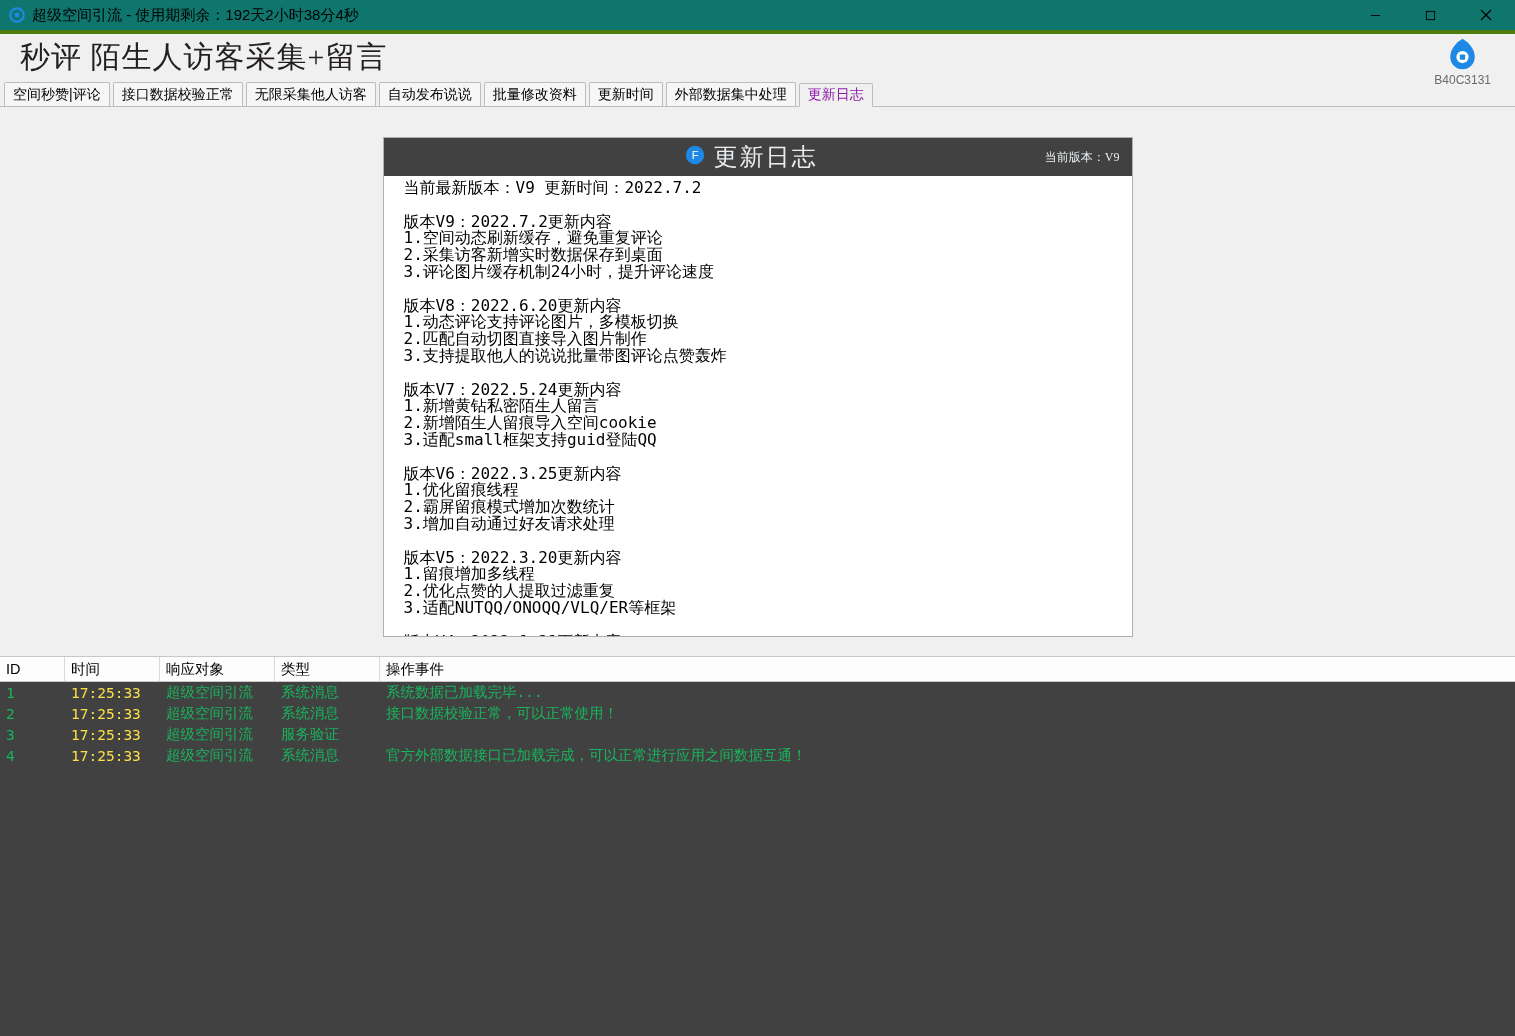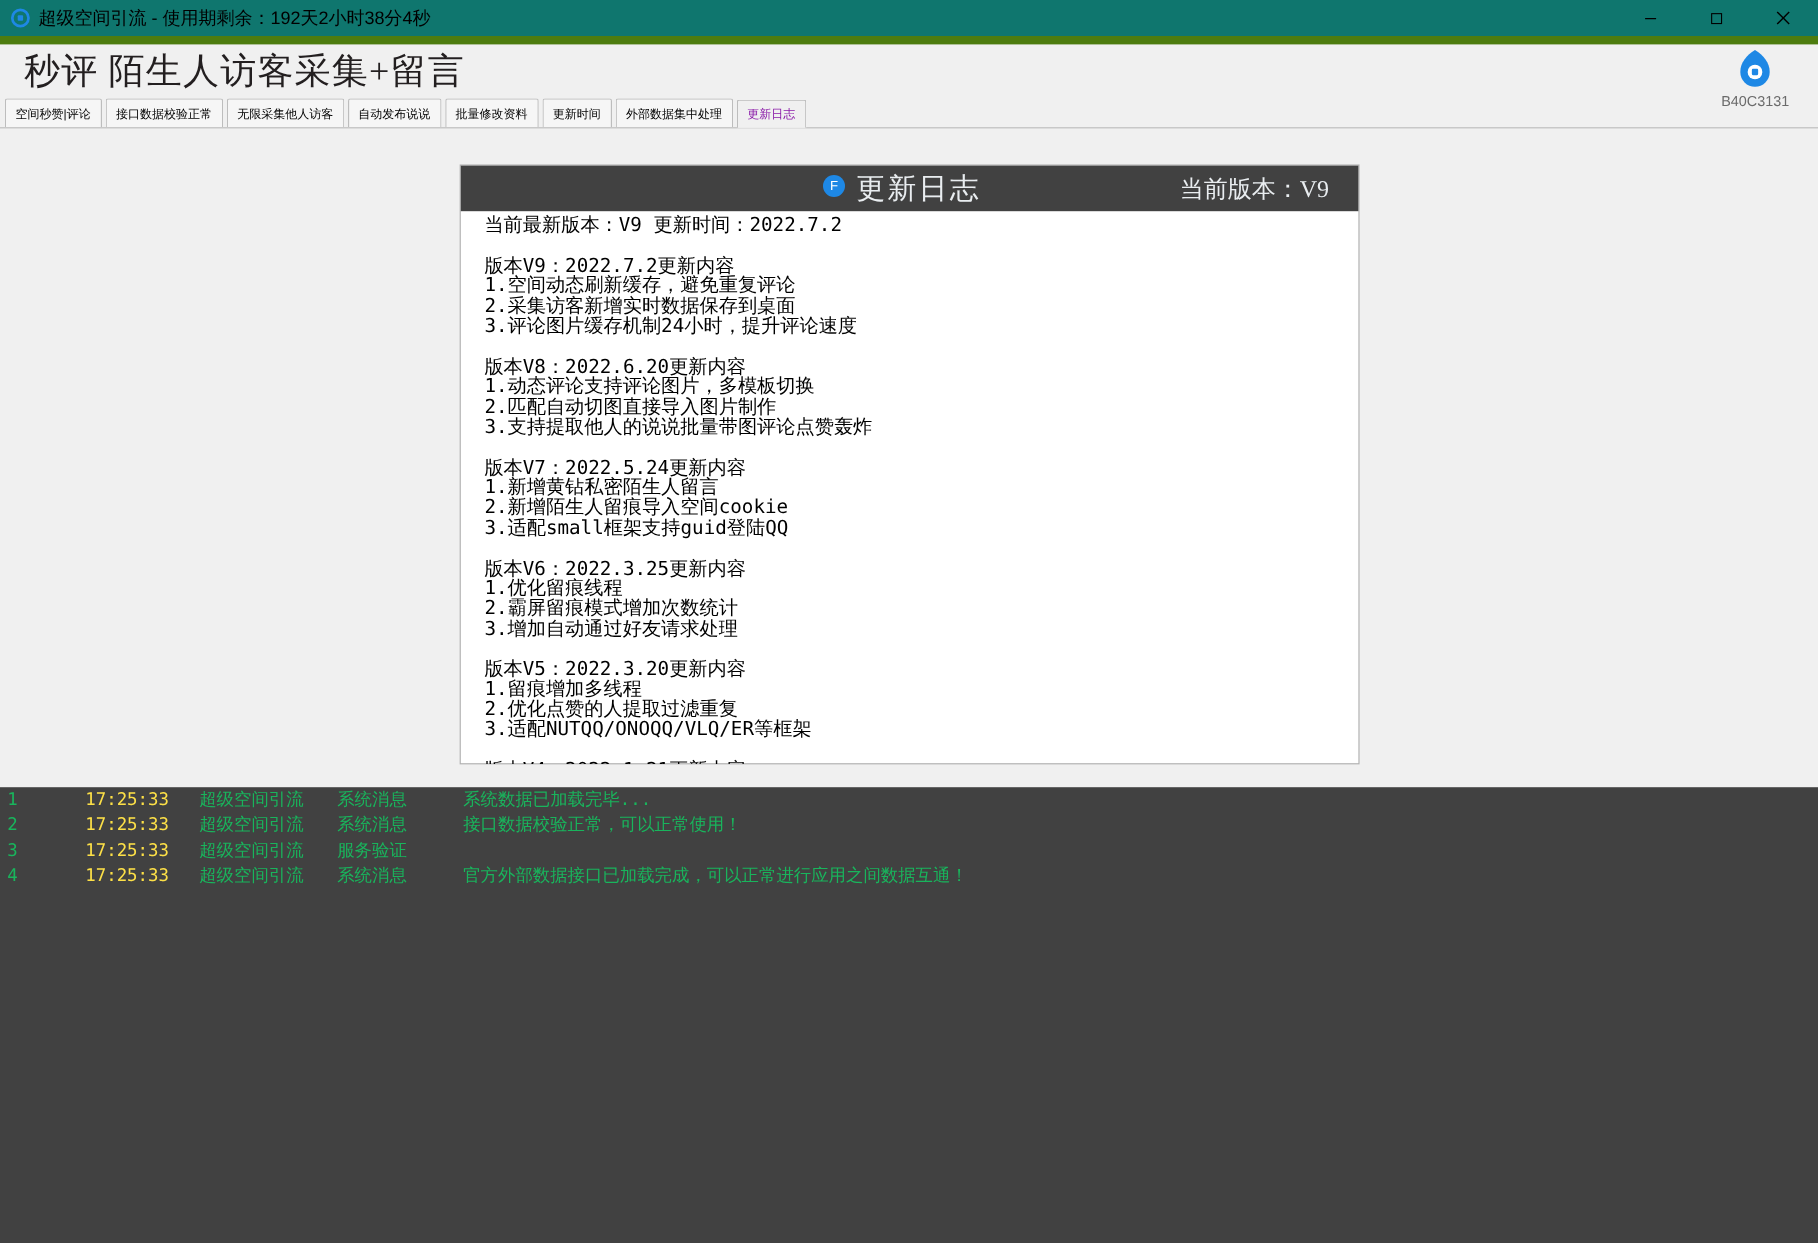--- a/index.html
+++ b/index.html
@@ -41,24 +41,24 @@
     cursor: pointer;
     color: #000;
   }
   .win-btn svg { width: 11px; height: 11px; }
   .win-btn.close svg { width: 12px; height: 12px; }
 
   
   .subheader {
     height: 50px;
     display: flex;
-    align-items: flex-end;
+    align-items: center;
     padding: 0 20px 0 20px;
     background: #f0f0f0;
-    border-top: 7px solid #4d7c0f;
+    border-top: 4px solid #4d7c0f;
     position: relative;
   }
   .subheader .big-title {
     font-family: "KaiTi","STKaiti","SimSun",serif;
     font-size: 30px;
     color: #231f20;
     letter-spacing: 1px;
   }
   .subheader .right-block {
     position: absolute;
@@ -82,21 +82,21 @@
     align-items: flex-end;
     padding: 0 4px;
   }
   .tab {
     height: 24px;
     padding: 0 8px;
     border: 1px solid #bdbdbd;
     border-bottom: none;
     margin-right: 3px;
     background: #f6f6f6;
-    font-size: 10px;
+    font-size: 14px;
     display: flex;
     align-items: center;
     cursor: pointer;
     color: #000;
     border-radius: 2px 2px 0 0;
     margin-top: 44px;
   }
   .tab.active {
     background: #f0f0f0;
     color: #8a1aa8;
@@ -137,22 +137,22 @@
     display: flex; align-items: center;
   }
   .changelog-header .ch-icon svg { width: 22px; height: 22px; margin-right: 8px; }
   .changelog-header .ch-title {
     font-size: 24px;
     font-family: "SimSun", serif;
     letter-spacing: 2px;
   }
   .changelog-header .ch-version {
     position: absolute;
-    right: 24px;
-    font-size: 20px;
+    right: 12px;
+    font-size: 12px;
     font-family: "SimSun", serif;
     margin-left: 19px;
   }
   .changelog-body {
     flex: 1;
     overflow-y: scroll;
     padding: 4px 20px;
     font-family: "SimSun","NSimSun",monospace;
     font-size: 16px;
     line-height: 1.05;
@@ -306,20 +306,27 @@
 1.留痕增加多线程
 2.优化点赞的人提取过滤重复
 3.适配NUTQQ/ONOQQ/VLQ/ER等框架
 
 版本V4：2022.1.21更新内容
 1.修复修改上传头像出错</div>
   </div>
 </div>
 
 <div class="log-table">
+  <div class="log-head">
+    <div class="col id">ID</div>
+    <div class="col time">时间</div>
+    <div class="col obj">响应对象</div>
+    <div class="col type">类型</div>
+    <div class="col evt">操作事件</div>
+  </div>
   <div class="log-body">
     <div class="log-row">
       <div class="col id">1</div>
       <div class="col time">17:25:33</div>
       <div class="col obj">超级空间引流</div>
       <div class="col type">系统消息</div>
       <div class="col evt">系统数据已加载完毕...</div>
     </div>
     <div class="log-row">
       <div class="col id">2</div>

